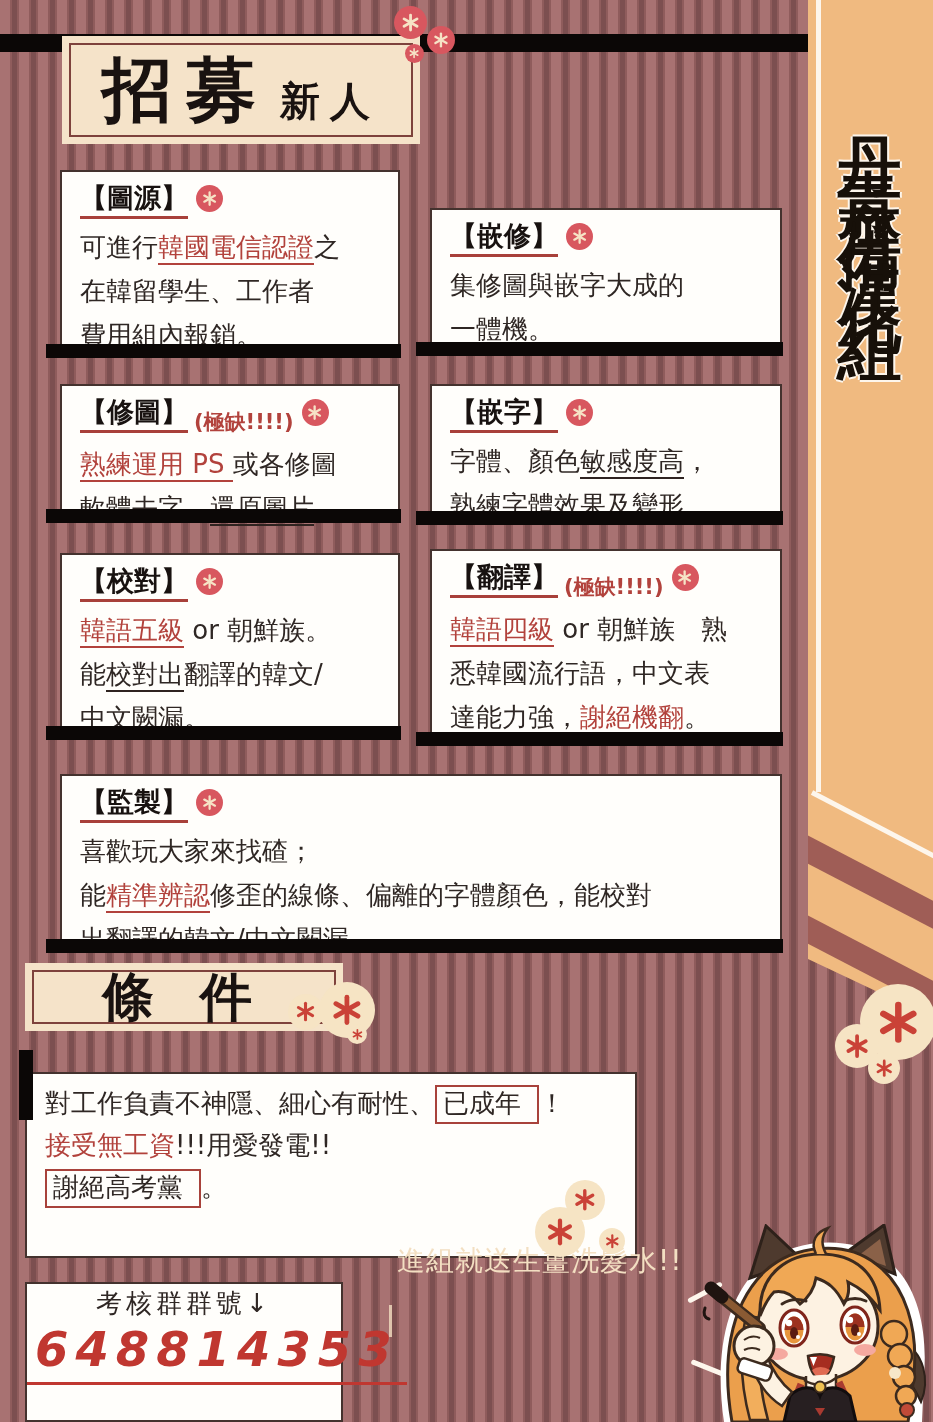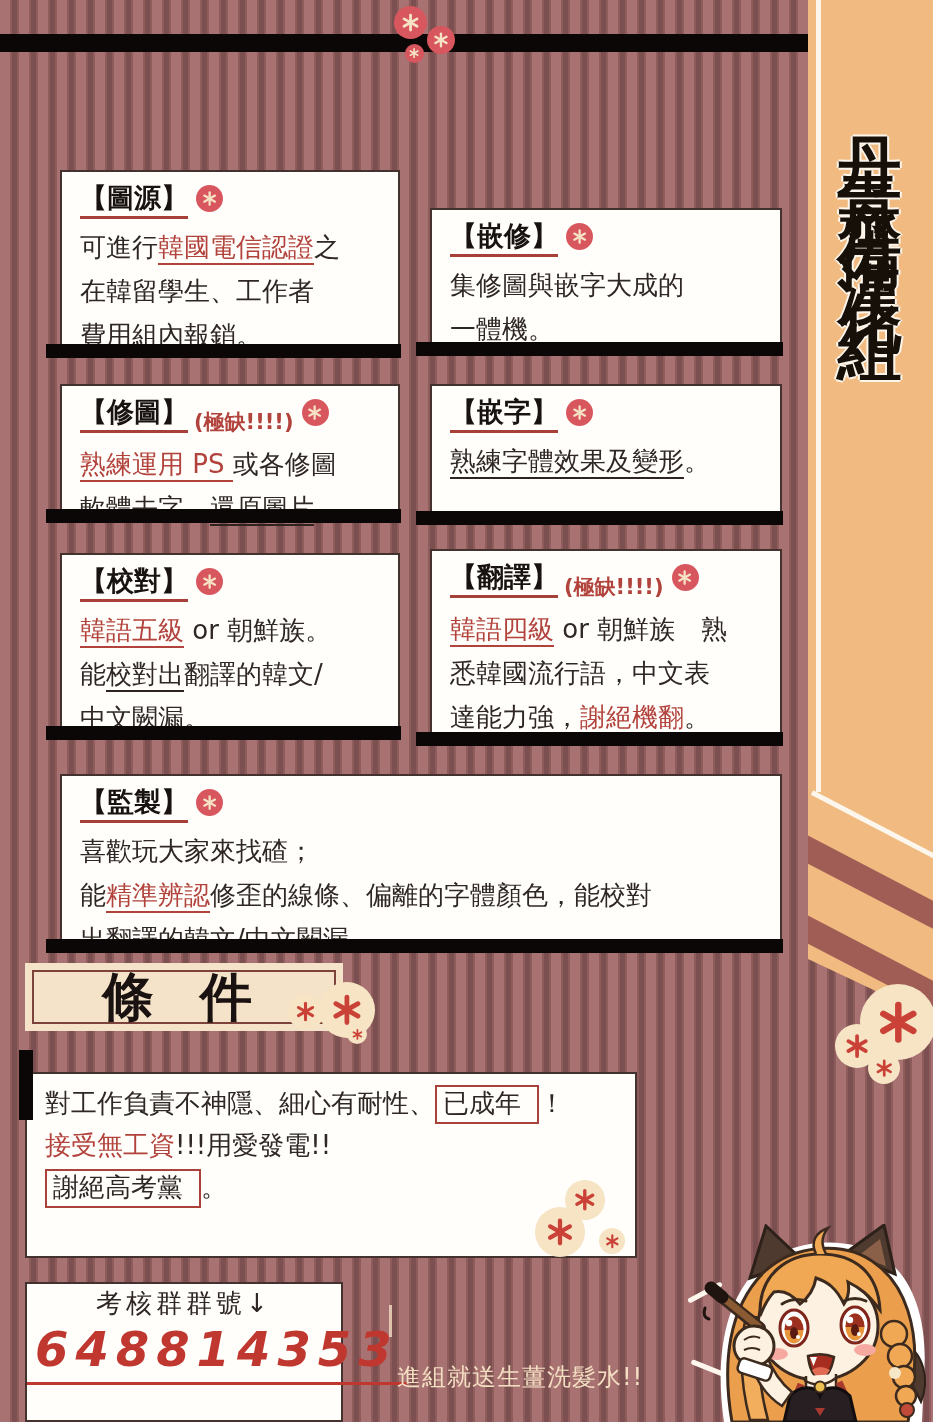--- a/index.html
+++ b/index.html
@@ -89,21 +89,21 @@
   .cond-box { position:absolute; left:25px; top:1072px; width:612px; height:186px; z-index:3;
     background:#fffefb; border:2.5px solid #44322e; box-sizing:border-box; padding:8px 18px; }
   .cond-box .tline { line-height:42px; font-size:26px; color:#2f2724; }
   .qq-box { position:absolute; left:25px; top:1282px; width:318px; height:140px; z-index:3;
     background:#fffefb; border:2.5px solid #44322e; box-sizing:border-box; text-align:center; padding-top:2px; }
   .qq-label { font-size:26px; color:#2f2724; letter-spacing:4px; }
   .qq-number { display:inline-block; margin-top:2px; font-size:48px; font-weight:bold; font-style:italic;
     color:#c03730; letter-spacing:7px; border-bottom:3px solid #c03730; padding:0 8px 6px 8px; line-height:1.1; }
 
   
-  .promo { position:absolute; left:397px; top:1361px; font-size:24px; color:#f3dfc2;
+  .promo { position:absolute; left:397px; top:1242px; font-size:28px; color:#f3dfc2;
     letter-spacing:1px; z-index:3; white-space:nowrap; }
   .promo-tick { position:absolute; left:389px; top:1305px; width:3px; height:32px; background:#f3dfc2; opacity:.8; z-index:3; }
   .speed { position:absolute; width:38px; height:5px; background:#fdf6ec; border-radius:3px; z-index:3; }
   .s1 { left:686px; top:1290px; transform:rotate(-28deg); }
   .s2 { left:690px; top:1366px; transform:rotate(22deg); }
 
   
   .mascot { position:absolute; left:698px; top:1224px; width:235px; height:198px; z-index:3; }
 </style>
 </head>
@@ -114,20 +114,26 @@
   <div class="topbar"></div>
 
   <div class="banner">
     <div class="banner-wline"></div>
     <div class="banner-wdiag"></div>
     <div class="banner-stripe bs1"></div>
     <div class="banner-stripe bs2"></div>
     <div class="banner-text">丹青齊備漢化組</div>
   </div>
 
+  <div class="plaque title-plaque">
+    <div class="plaque-inner">
+      <span class="title-main">招募</span>
+      <span class="title-sub">新人</span>
+    </div>
+  </div>
   <span class="flower red f-t1">
       <svg viewBox="0 0 24 24" fill="none" stroke="currentColor" stroke-width="3.2" stroke-linecap="round">
         <line x1="12" y1="3.5" x2="12" y2="20.5"></line>
         <line x1="4.6" y1="7.8" x2="19.4" y2="16.2"></line>
         <line x1="4.6" y1="16.2" x2="19.4" y2="7.8"></line>
       </svg>
     </span>
   <span class="flower red f-t2">
       <svg viewBox="0 0 24 24" fill="none" stroke="currentColor" stroke-width="3.2" stroke-linecap="round">
         <line x1="12" y1="3.5" x2="12" y2="20.5"></line>
@@ -204,20 +210,21 @@
 
       <span class="flower red badge">
           <svg viewBox="0 0 24 24" fill="none" stroke="currentColor" stroke-width="3.2" stroke-linecap="round">
             <line x1="12" y1="3.5" x2="12" y2="20.5"></line>
             <line x1="4.6" y1="7.8" x2="19.4" y2="16.2"></line>
             <line x1="4.6" y1="16.2" x2="19.4" y2="7.8"></line>
           </svg>
         </span>
     </div>
     <div class="card-body">
+        <div class="tline"><span class="seg-p">字體、顏色</span><span class="seg-u">敏感度高</span><span class="seg-p">，</span></div>
         <div class="tline"><span class="seg-u">熟練字體效果及變形</span><span class="seg-p">。</span></div>
       </div>
   </div>
 
   <div class="card c5">
     <div class="card-head">
       <span class="hdr">【校對】</span>
 
       <span class="flower red badge">
           <svg viewBox="0 0 24 24" fill="none" stroke="currentColor" stroke-width="3.2" stroke-linecap="round">

